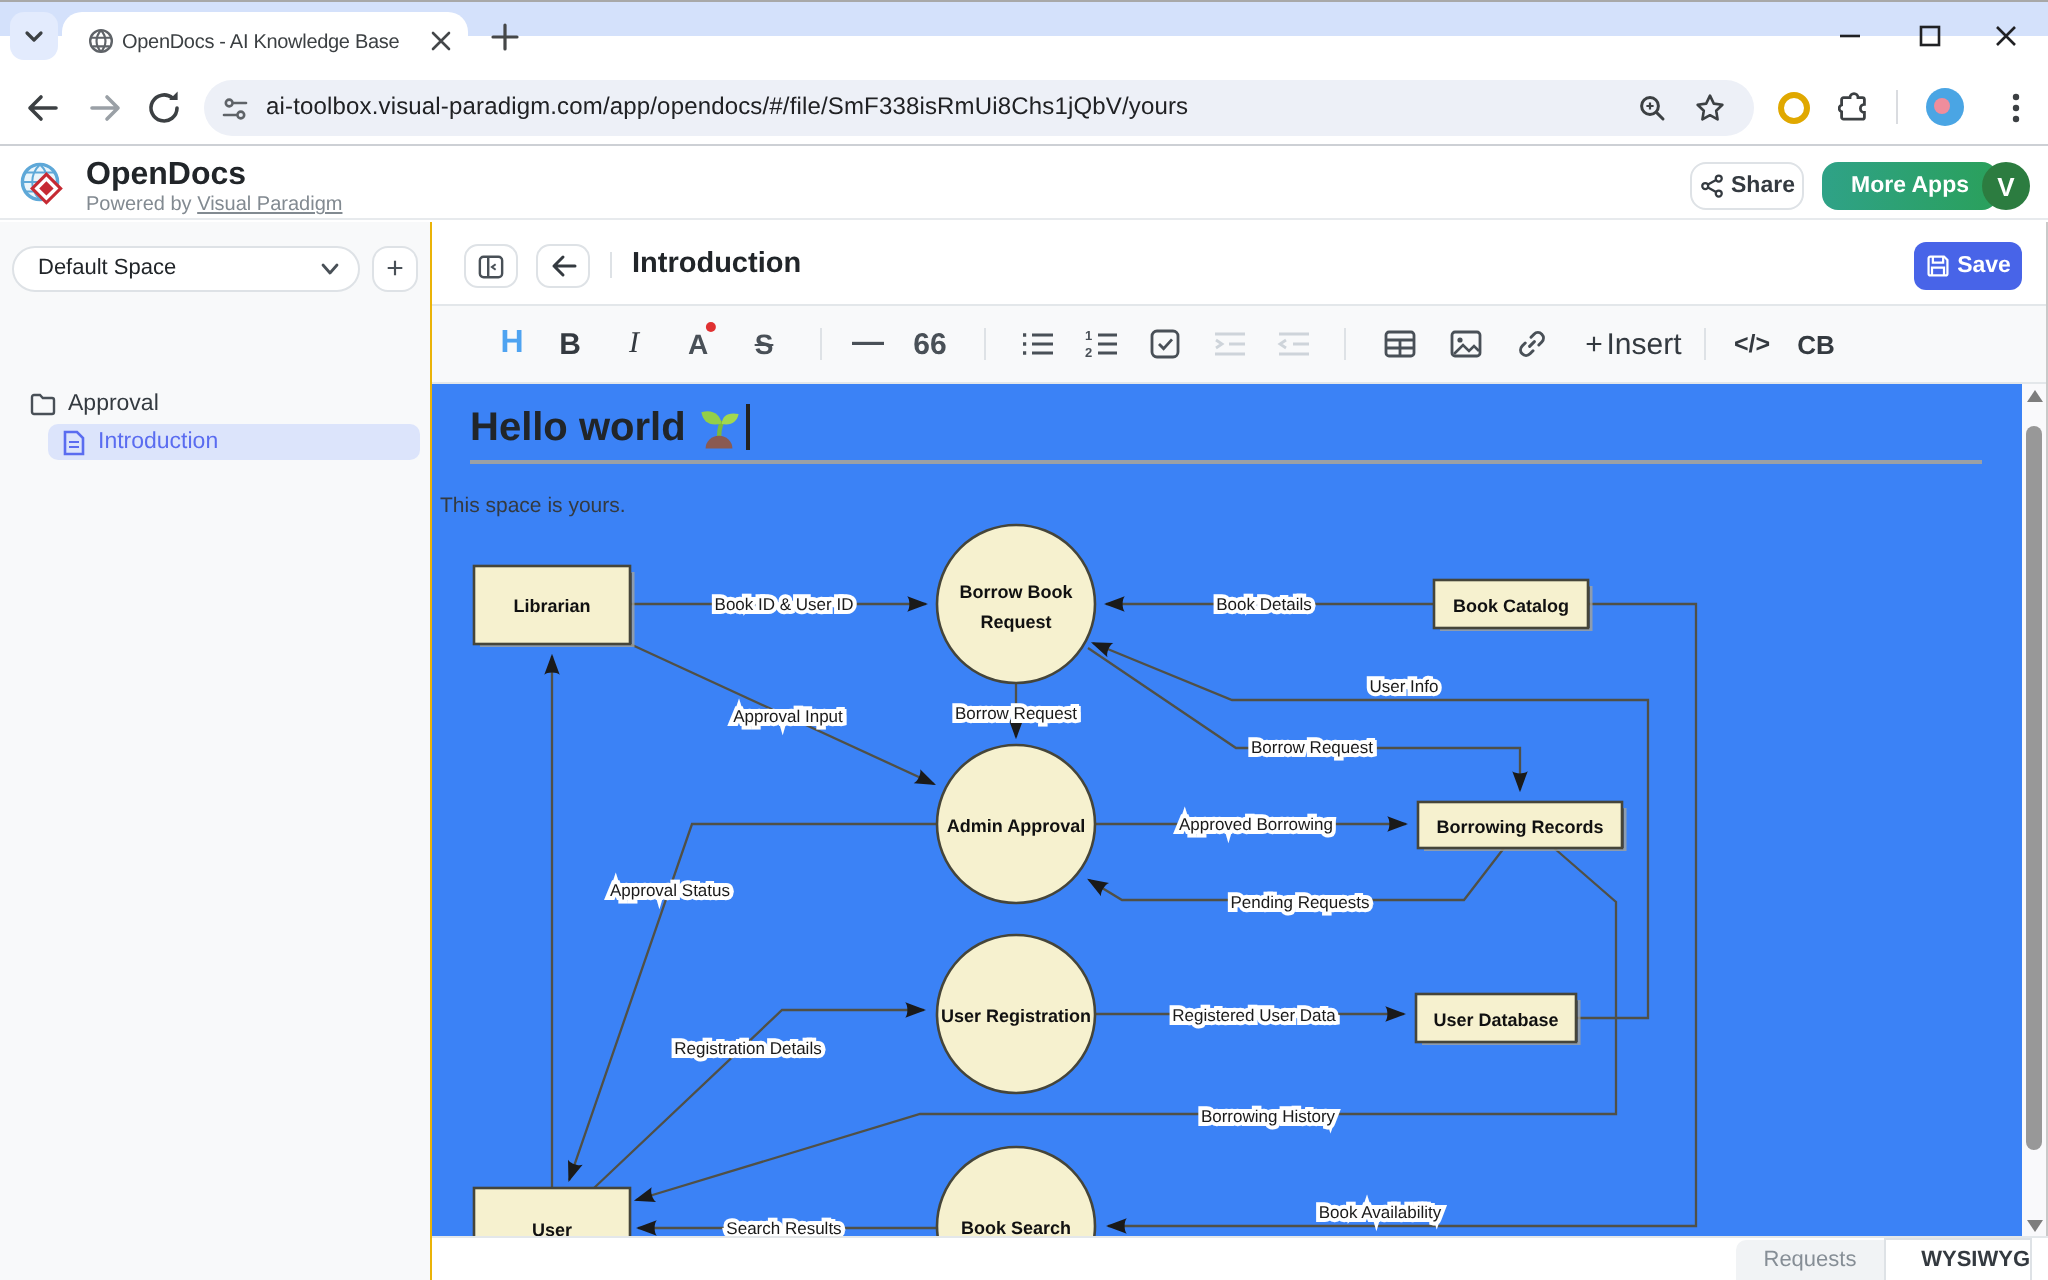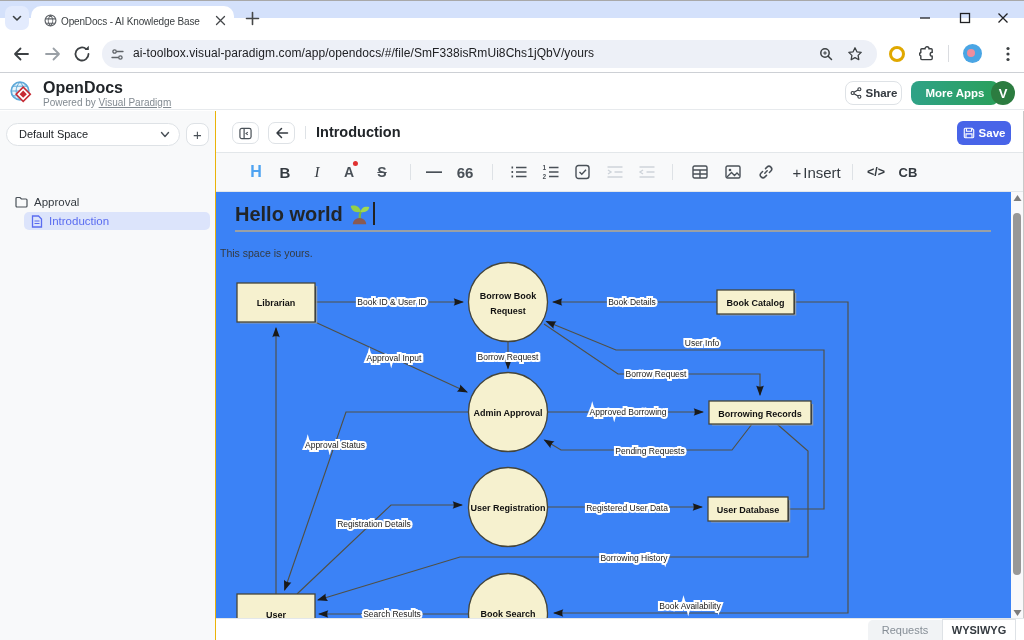--- a/index.html
+++ b/index.html
@@ -52,21 +52,21 @@
 #h1row { position:absolute; left:19px; top:11px; font-size:20px; font-weight:bold; color:#212529; }
 #caret { position:absolute; left:157px; top:10px; width:1.5px; height:23px; background:#222; }
 #h1hr { position:absolute; left:19px; top:38px; width:756px; height:1.5px; background:#9aa0a6; }
 #ptext { position:absolute; left:4px; top:55px; font-size:10.5px; color:#343a40; }
 
 #scrollb { position:absolute; left:1011px; top:192px; width:13px; height:426px; background:#f9f9fb; }
 #sthumb { position:absolute; left:2px; top:21px; width:8px; height:362px; background:#989898; border-radius:4px; }
 
 #bottombar { position:absolute; left:216px; top:618px; width:808px; height:22px; background:#fff; border-top:1px solid #e3e7ea; }
 #mdtab { position:absolute; left:652px; top:1px; width:74px; height:20px; background:#f1f3f5; border-radius:5px 0 0 0; color:#868e96; font-size:11px; text-align:center; line-height:20px; }
-#wytab { position:absolute; left:726px; top:0px; width:74px; height:21px; background:#fff; border:1px solid #dee2e6; border-bottom:none; color:#343a40; font-size:11px; font-weight:bold; text-align:center; line-height:20px; }
+#wytab { position:absolute; left:726px; top:0px; width:74px; height:21px; background:#fff; border:1px solid #dee2e6; border-bottom:none; color:#343a40; font-size:11px; font-weight:bold; text-align:right; line-height:20px; }
 </style>
 </head>
 <body>
 
 <div id="tabstrip">
   <div id="chevbtn">
       <svg width="12" height="12" viewBox="0 0 12 12">
         <path d="M2.5 4.5 L6 8 L9.5 4.5" fill="none" stroke="#3c4043" stroke-width="1.6" stroke-linecap="round" stroke-linejoin="round"></path>
       </svg>
     </div>

